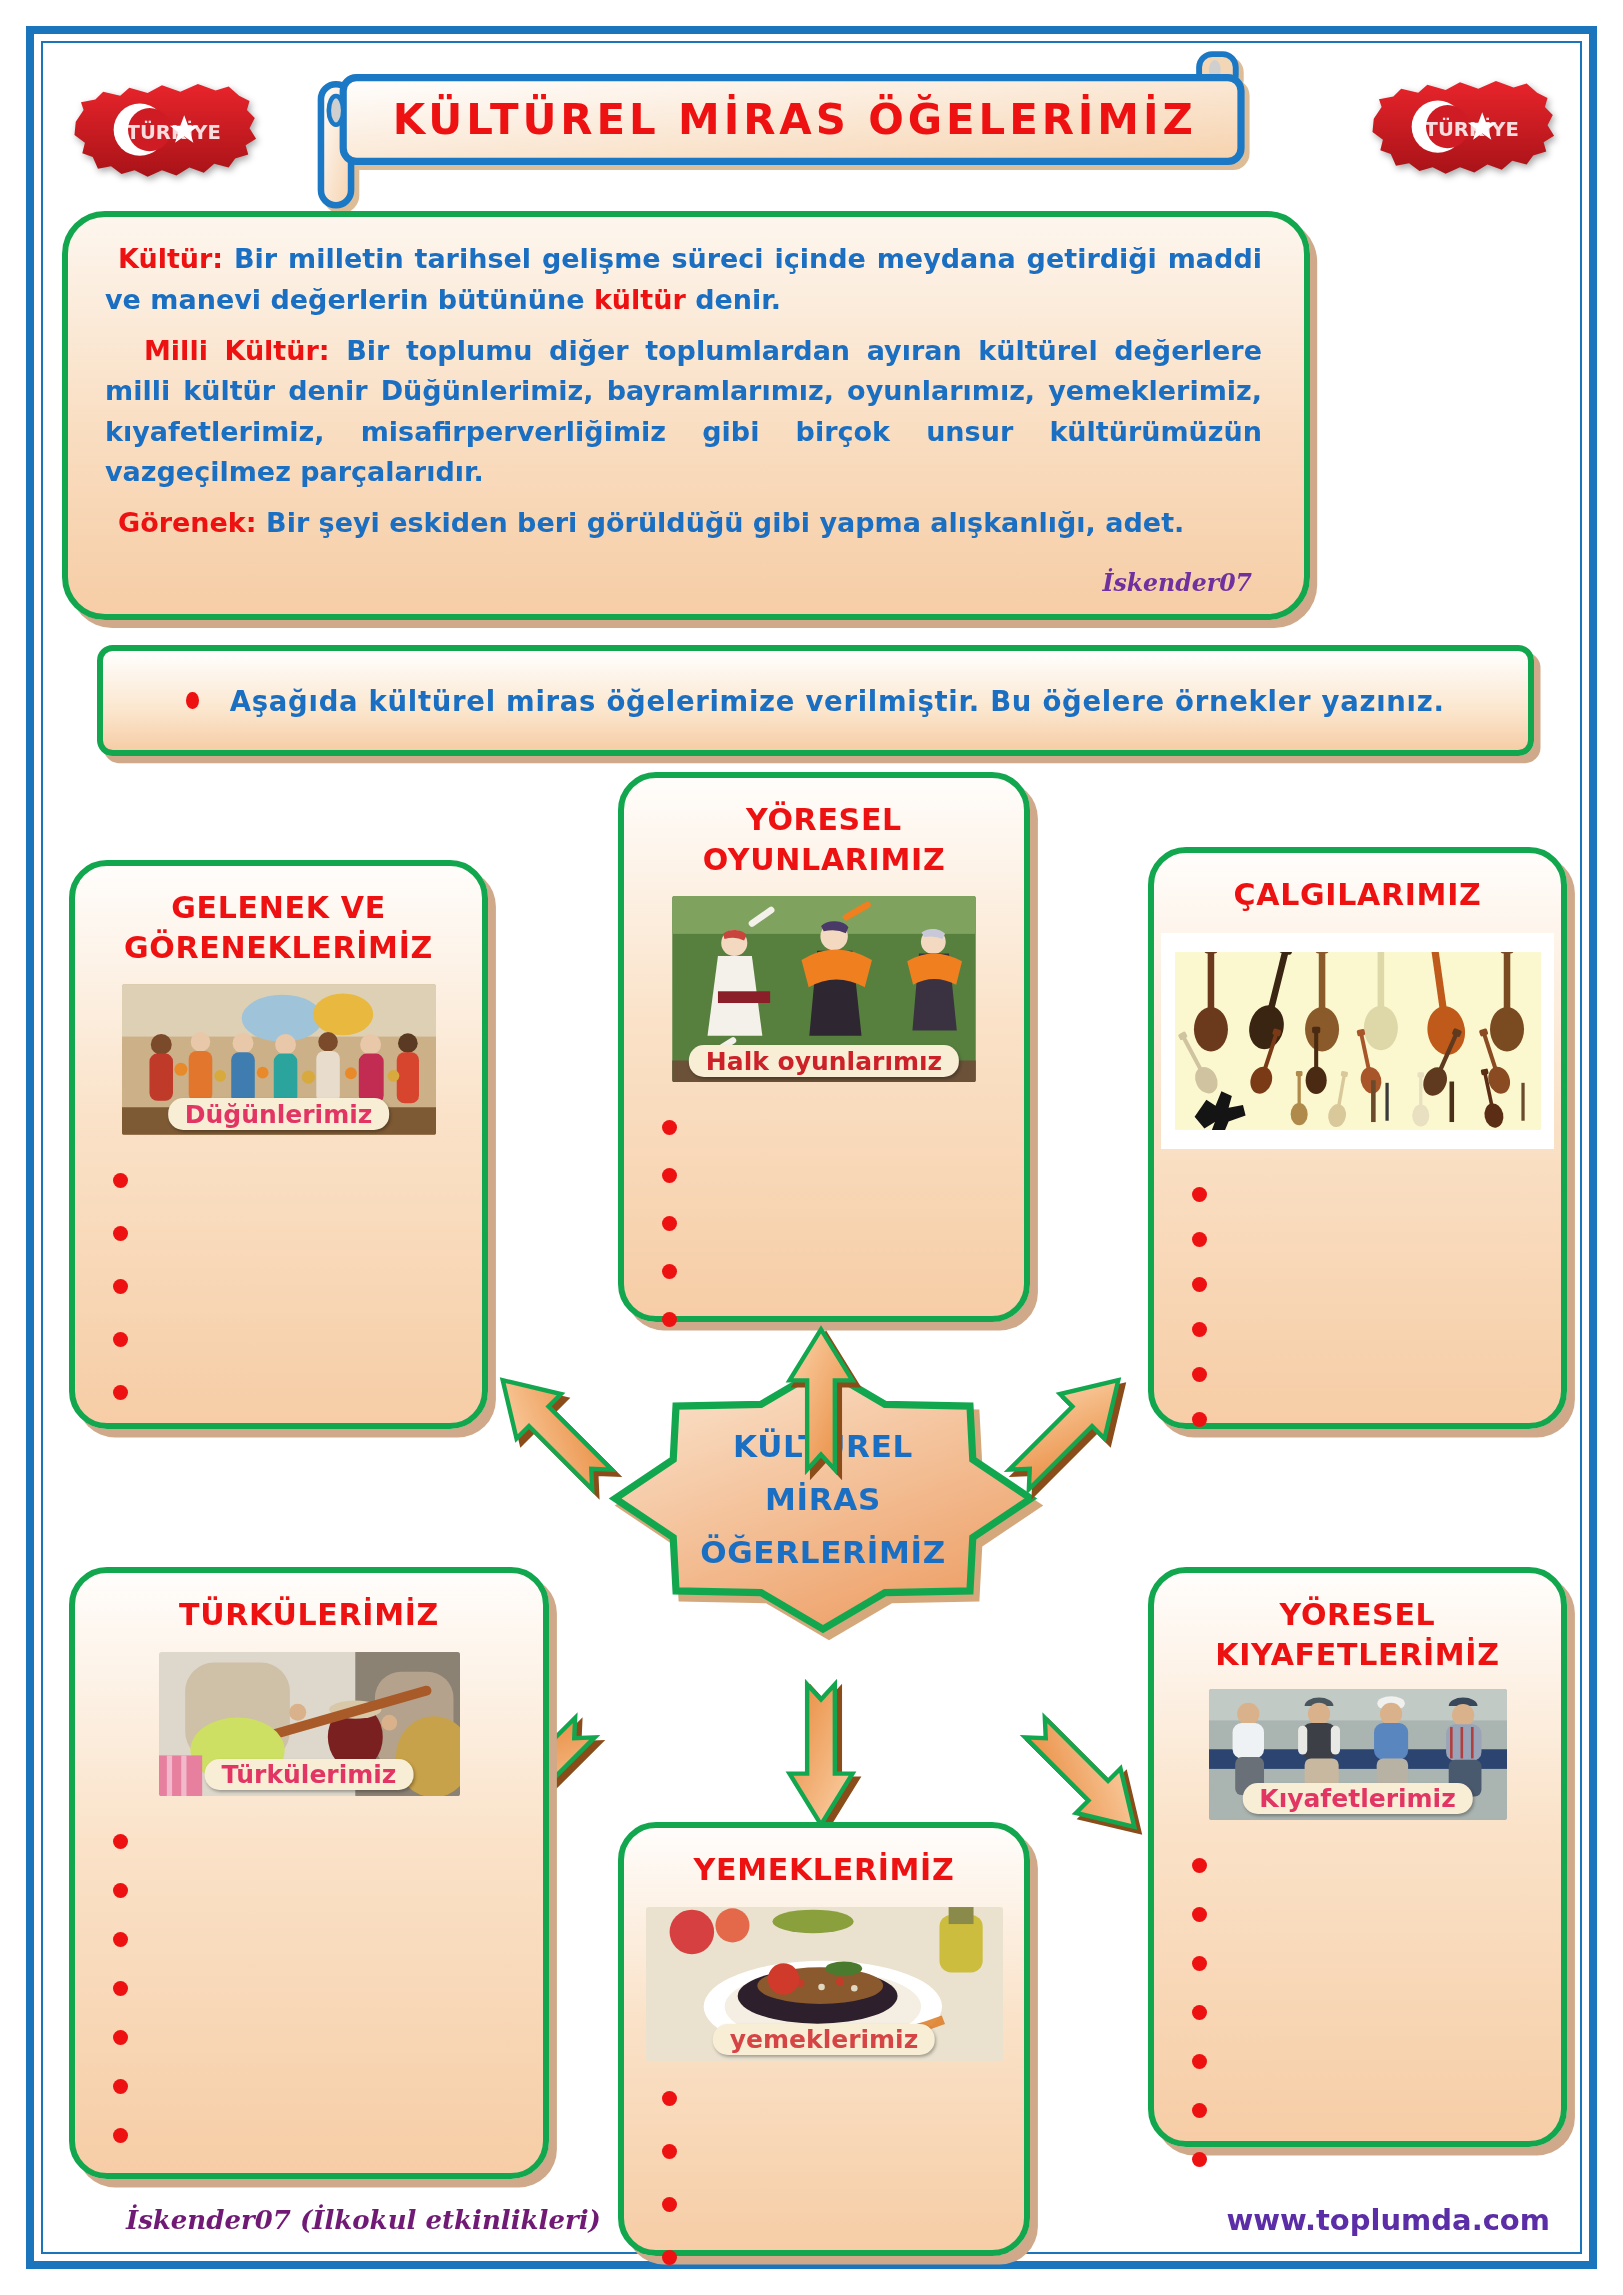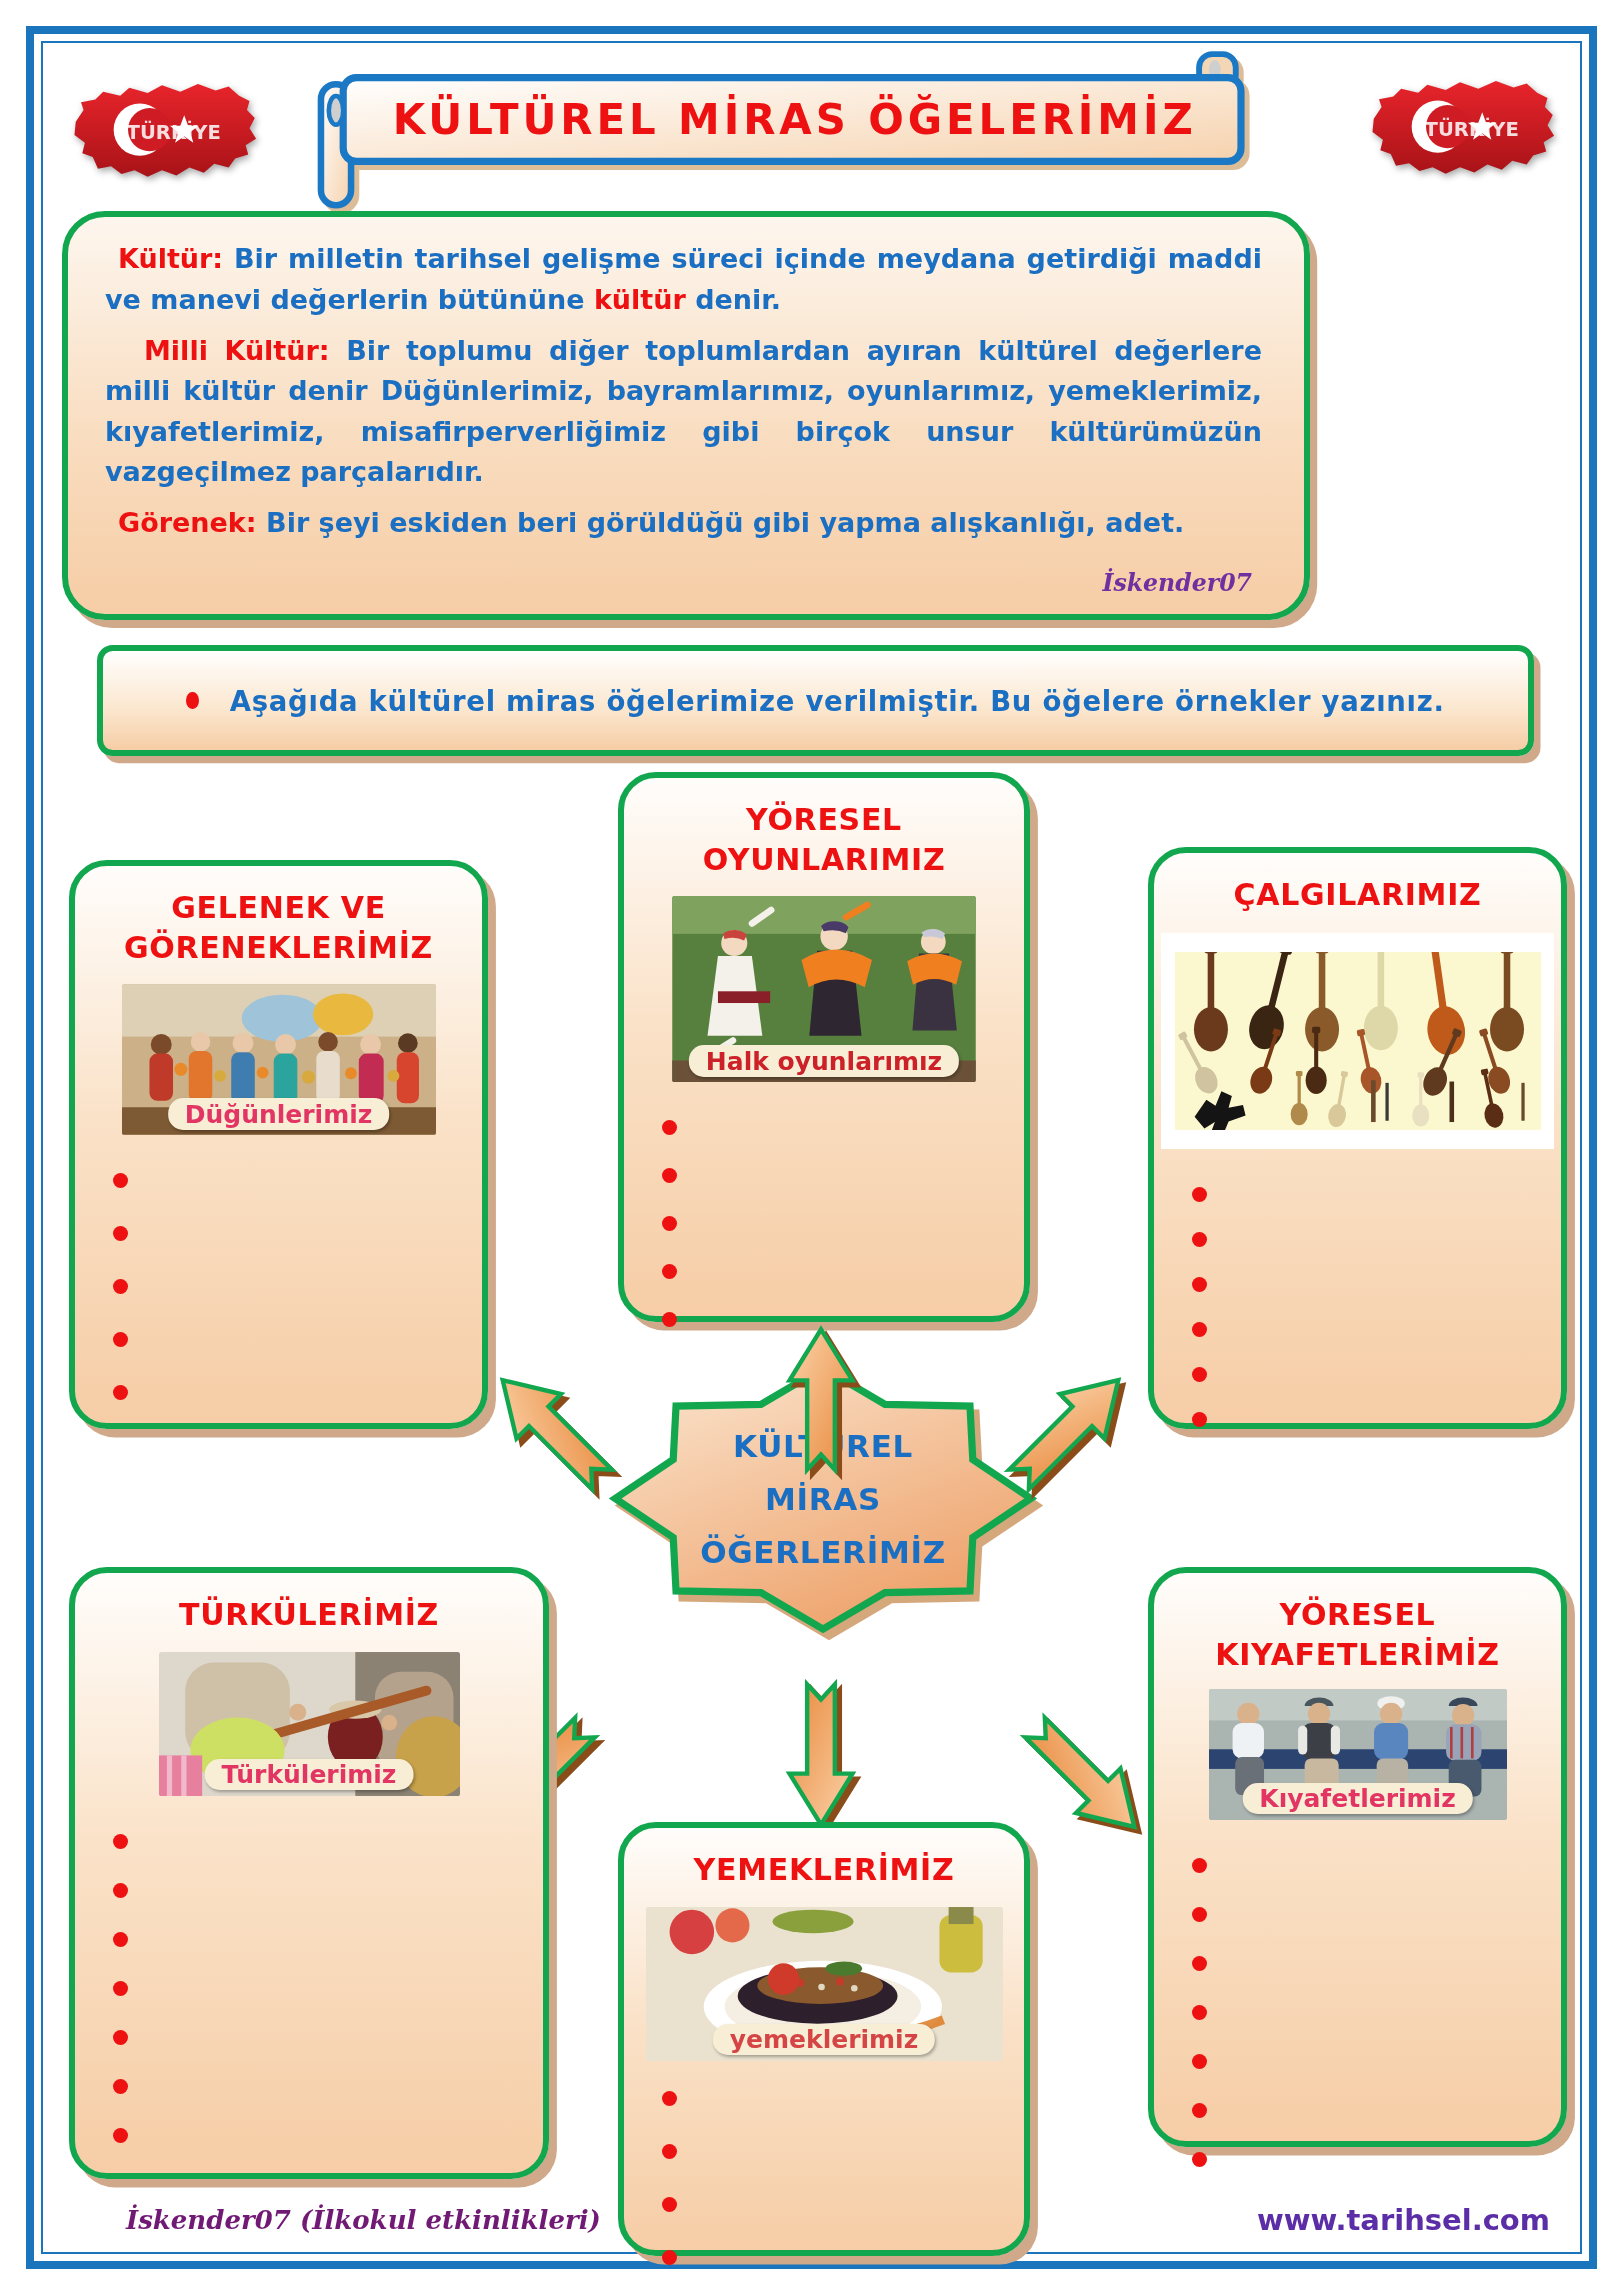--- a/index.html
+++ b/index.html
@@ -428,14 +428,14 @@
       <span class="dot"></span>
       <span class="dot"></span>
       <span class="dot"></span>
       <span class="dot"></span>
       <span class="dot"></span>
       <span class="dot"></span>
     </div>
 </div>
 
 <div class="footer-credit">İskender07 (İlkokul etkinlikleri)</div>
-<div class="footer-site">www.tarihsel.com</div>
+<div class="footer-site">www.toplumda.com</div>
 
 
 </body></html>

